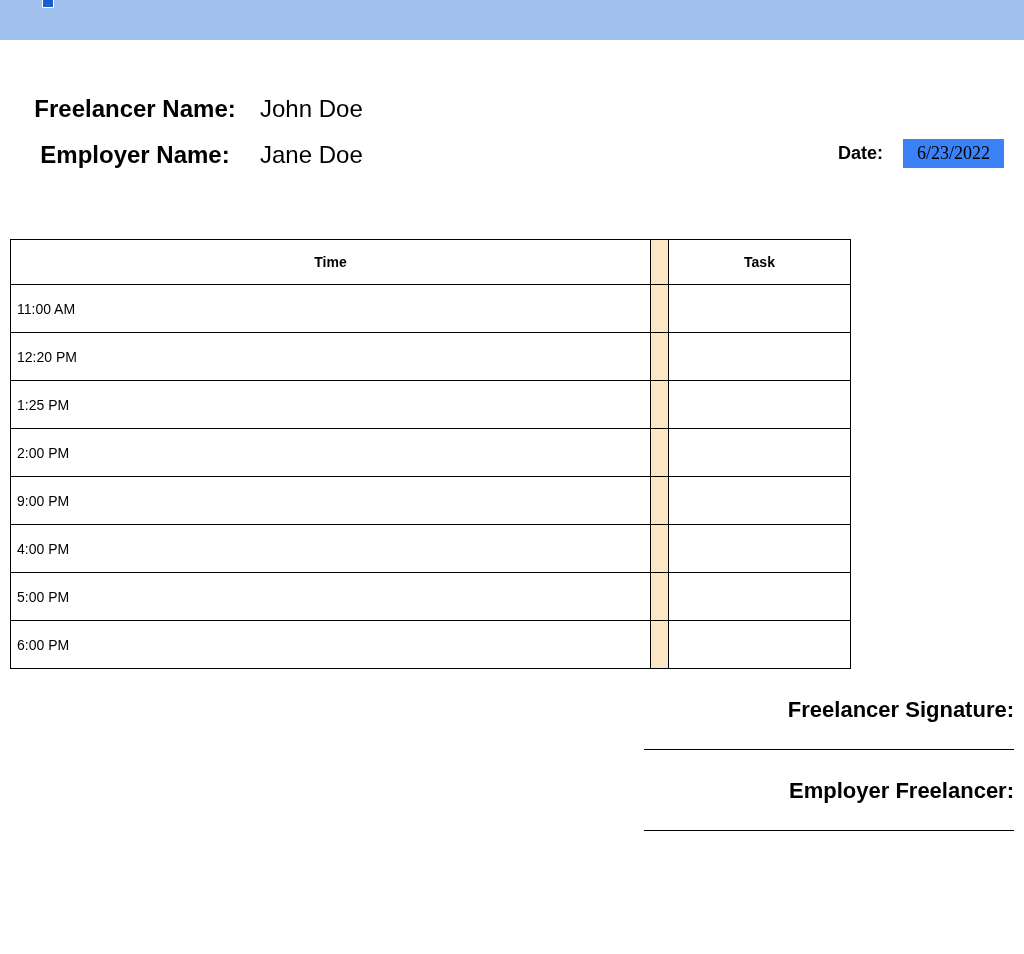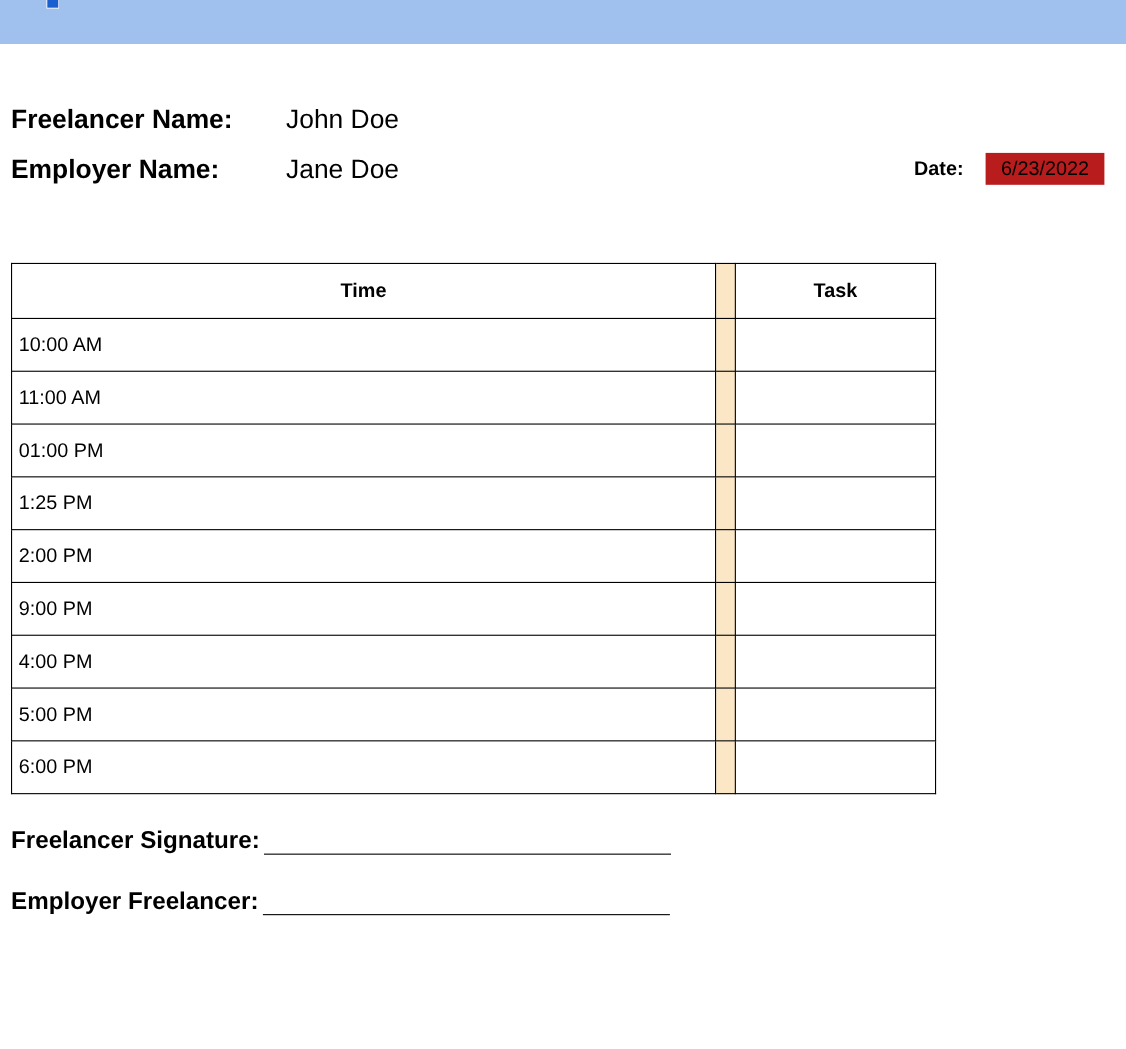--- a/index.html
+++ b/index.html
@@ -33,50 +33,52 @@
   }
   .info-row {
     display: flex;
     align-items: center;
     margin-bottom: 18px;
     font-size: 24px;
   }
   .label {
     font-weight: bold;
     width: 250px;
+    text-align: center;
   }
   .value {
     font-weight: normal;
   }
   .date-group {
     position: absolute;
     right: 10px;
     top: 44px;
     display: flex;
     align-items: center;
     font-size: 18px;
   }
   .date-label {
     font-weight: bold;
     margin-right: 20px;
   }
   .date-value {
-    background: #b91c1c;
+    background: #3b82f6;
     padding: 4px 14px;
+    font-family: Liberation Serif, serif;
   }
 
   table.timesheet {
     border-collapse: collapse;
     margin-top: 70px;
     width: 840px;
     table-layout: fixed;
   }
   table.timesheet th, table.timesheet td {
     border: 1.5px solid #000;
-    font-size: 18px;
+    font-size: 14px;
     box-sizing: border-box;
   }
   table.timesheet th {
     font-weight: bold;
     text-align: center;
     padding: 14px 6px;
   }
   table.timesheet td {
     padding: 10px 6px;
     text-align: left;
@@ -95,20 +97,21 @@
   }
 
   .sign-block {
     margin-top: 28px;
     font-size: 22px;
   }
   .sign-row {
     display: flex;
     align-items: flex-end;
     margin-bottom: 28px;
+    flex-direction: column;
   }
   .sign-label {
     font-weight: bold;
     white-space: nowrap;
   }
   .sign-line {
     border-bottom: 1.5px solid #000;
     width: 370px;
     margin-left: 4px;
     height: 26px;
@@ -146,31 +149,26 @@
     </colgroup>
     <thead>
       <tr>
         <th>Time</th>
         <th class="gap-cell"></th>
         <th>Task</th>
       </tr>
     </thead>
     <tbody>
       <tr>
-        <td>10:00 AM</td>
-        <td class="gap-cell"></td>
-        <td></td>
-      </tr>
-      <tr>
         <td>11:00 AM</td>
         <td class="gap-cell"></td>
         <td></td>
       </tr>
       <tr>
-        <td>01:00 PM</td>
+        <td>12:20 PM</td>
         <td class="gap-cell"></td>
         <td></td>
       </tr>
       <tr>
         <td>1:25 PM</td>
         <td class="gap-cell"></td>
         <td></td>
       </tr>
       <tr>
         <td>2:00 PM</td>

